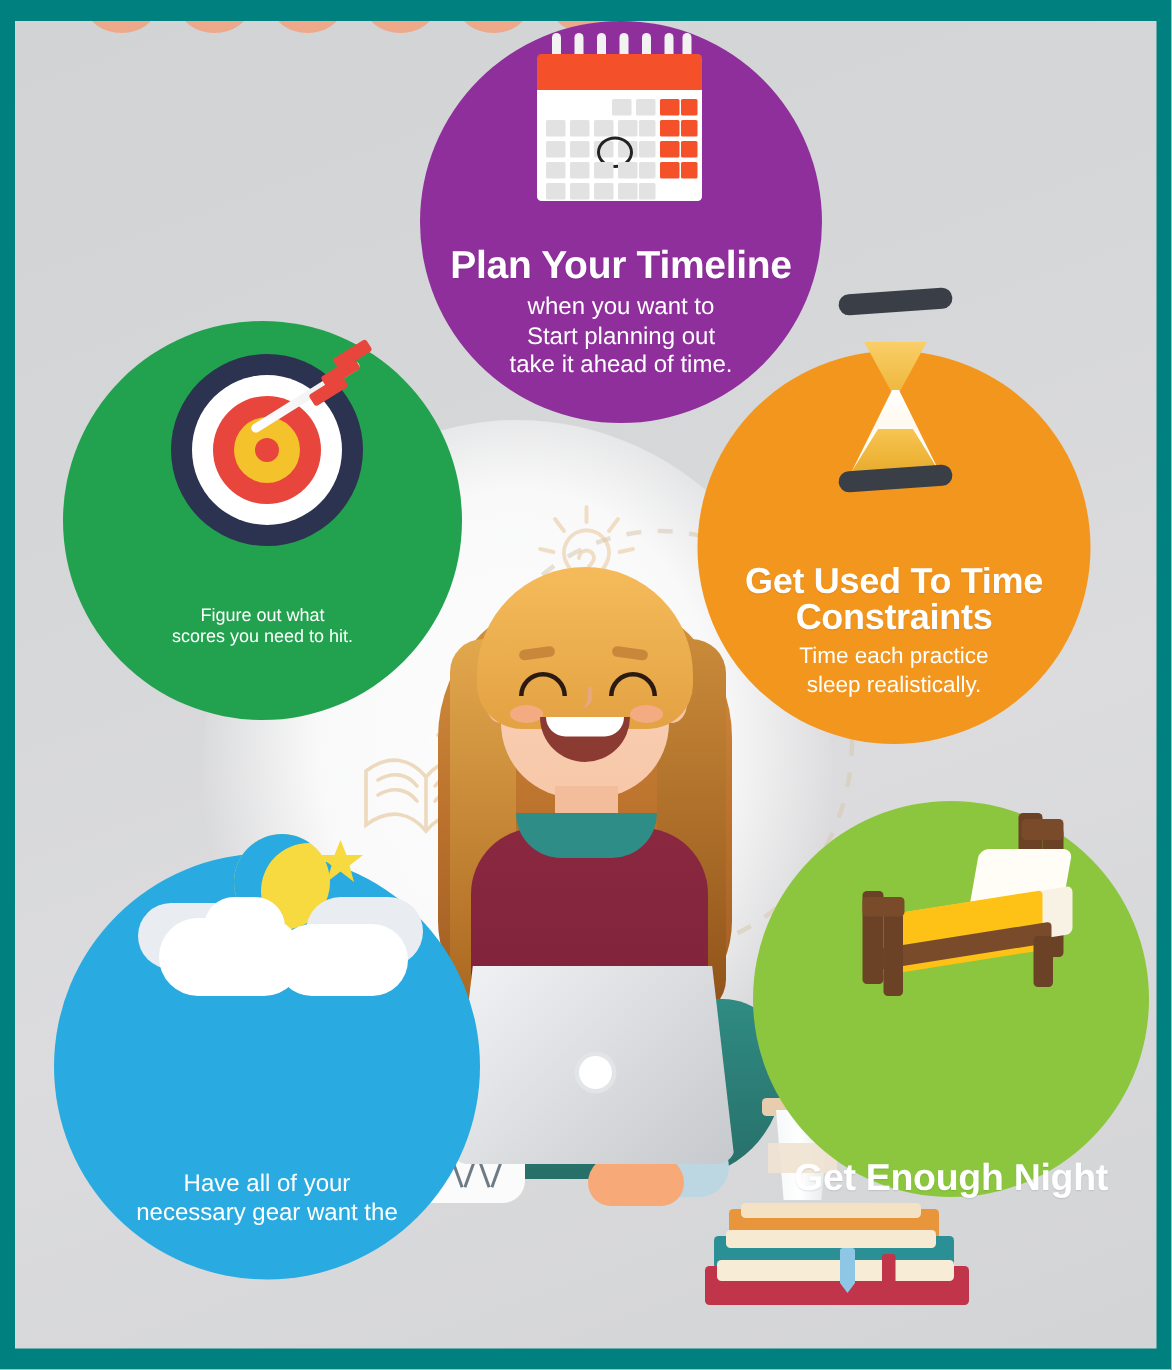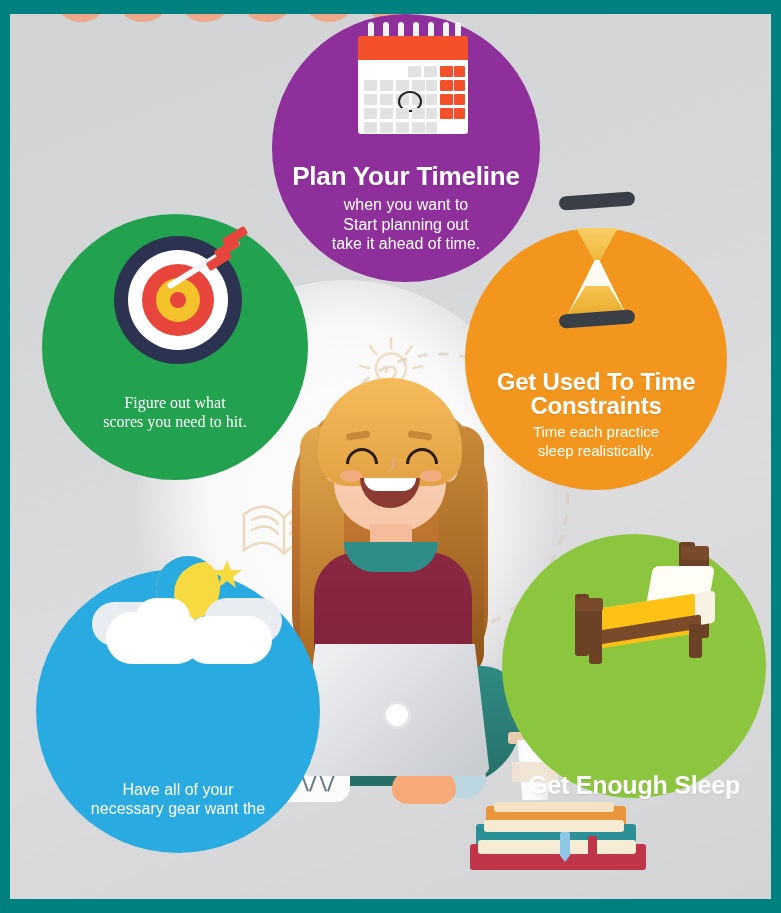--- a/index.html
+++ b/index.html
@@ -30,31 +30,31 @@
         background:#f2a07c;opacity:.85;}
 
   
   .circ{position:absolute;border-radius:50%;display:flex;flex-direction:column;
         align-items:center;justify-content:flex-end;text-align:center;color:#fff;}
   .circ .ttl{font-weight:bold;line-height:1.04;letter-spacing:-.2px;
              text-shadow:0 1px 1px rgba(0,0,0,.10);}
   .circ .sub{line-height:1.22;font-weight:400;}
 
   
-  #c-purple{left:262px;top:0px;width:268px;height:268px;background:#8e2f9c;}
+  #c-purple{left:270px;top:0px;width:268px;height:268px;background:#8e2f9c;}
   #c-purple .ttl{font-size:26px;}
   #c-purple .sub{font-size:16px;padding-bottom:28px;margin-top:5px;}
 
   
   #c-green{left:32px;top:200px;width:266px;height:266px;background:#22a24e;}
   #c-green .ttl{font-size:25px;}
-  #c-green .sub{font-size:16px;padding-bottom:48px;margin-top:7px;font-family:Liberation Serif, serif;}
-
-  
-  #c-orange{left:455px;top:214px;width:262px;height:262px;background:#f2961e;}
+  #c-green .sub{font-size:12px;padding-bottom:48px;margin-top:7px;}
+
+  
+  #c-orange{left:455px;top:220px;width:262px;height:262px;background:#f2961e;}
   #c-orange .ttl{font-size:24px;}
   #c-orange .sub{font-size:15px;padding-bottom:30px;margin-top:4px;}
 
   
   #c-lgreen{left:492px;top:520px;width:264px;height:264px;background:#8cc63e;}
   #c-lgreen .ttl{font-size:25px;}
   #c-lgreen .sub{font-size:16px;padding-bottom:38px;margin-top:3px;}
 
   
   #c-blue{left:26px;top:555px;width:284px;height:284px;background:#29abe2;}
@@ -356,21 +356,21 @@
       <div class="hg-cap" style="top:0;transform:rotate(-4deg);"></div>
       <div class="hg-top"></div>
       <div class="hg-top-sand"></div>
       <div class="hg-stream"></div>
       <div class="hg-bot"></div>
       <div class="hg-bot-sand"></div>
       <div class="hg-cap" style="top:118px;transform:rotate(-4deg);"></div>
     </div>
 
     <div id="c-lgreen" class="circ">
-      <div class="ttl">Get Enough Sleep</div>
+      <div class="ttl">Get Enough Night</div>
     </div>
 
     <div id="ico-bed" class="iconwrap">
       <div class="bed-post" style="left:126px;top:0px;width:16px;height:84px;"></div>
       <div class="bed-post" style="left:142px;top:10px;width:14px;height:86px;"></div>
       <div class="bed-frame" style="left:128px;top:4px;width:28px;height:14px;"></div>
       <div class="pillow" style="left:96px;top:24px;width:62px;height:46px;"></div>
       <div class="mattress" style="left:42px;top:58px;width:120px;height:32px;transform:skewY(-9deg);"></div>
       <div class="blanket" style="left:34px;top:60px;width:108px;height:40px;transform:skewY(-9deg);"></div>
       <div class="bed-frame" style="left:26px;top:82px;width:122px;height:14px;transform:skewY(-9deg);"></div>

